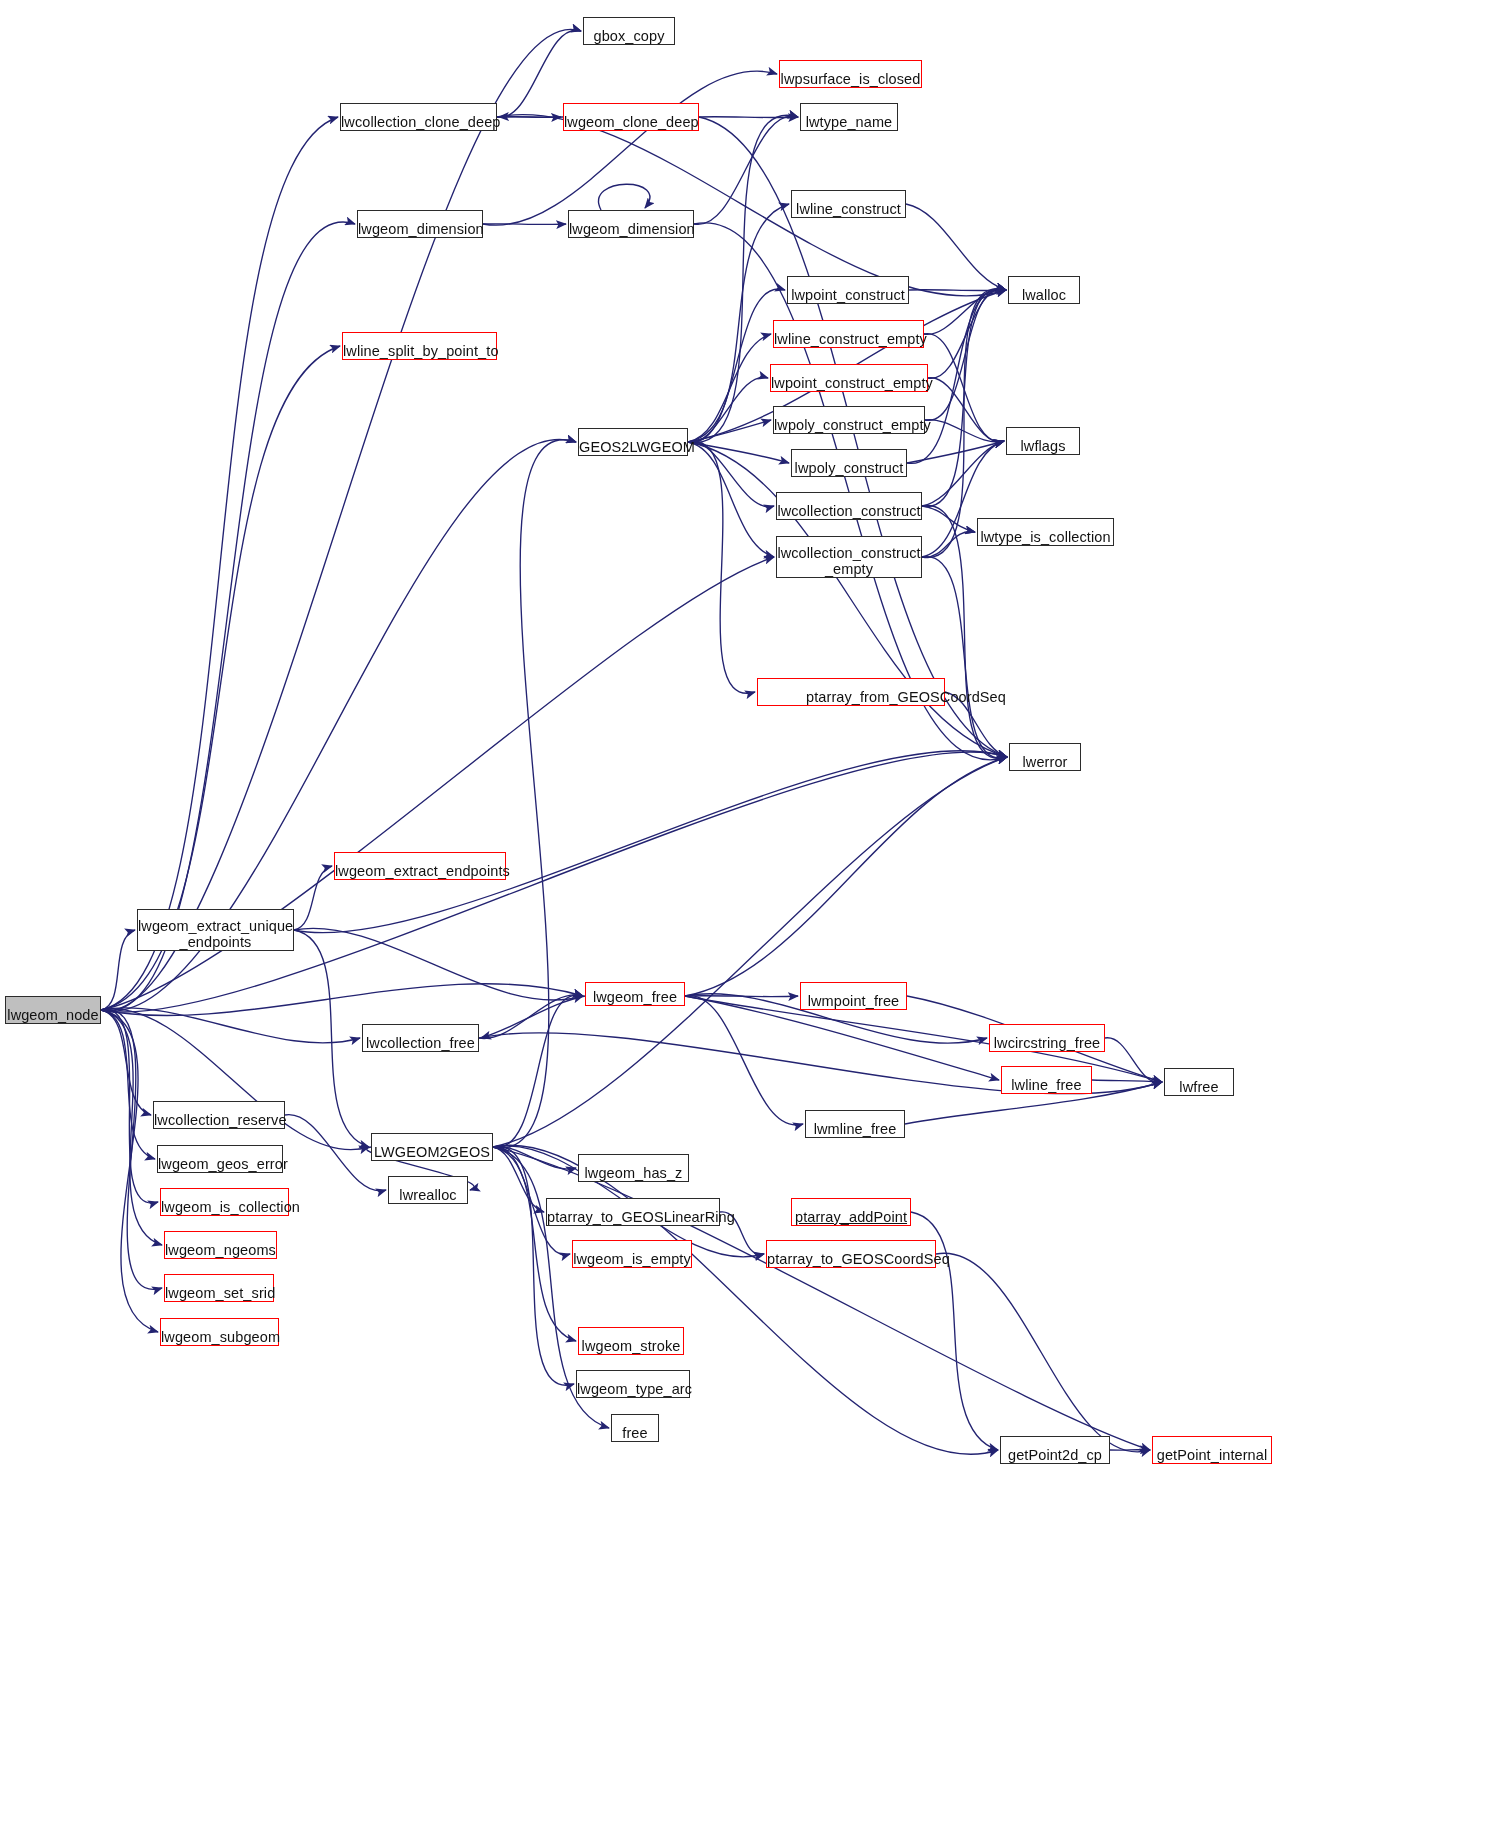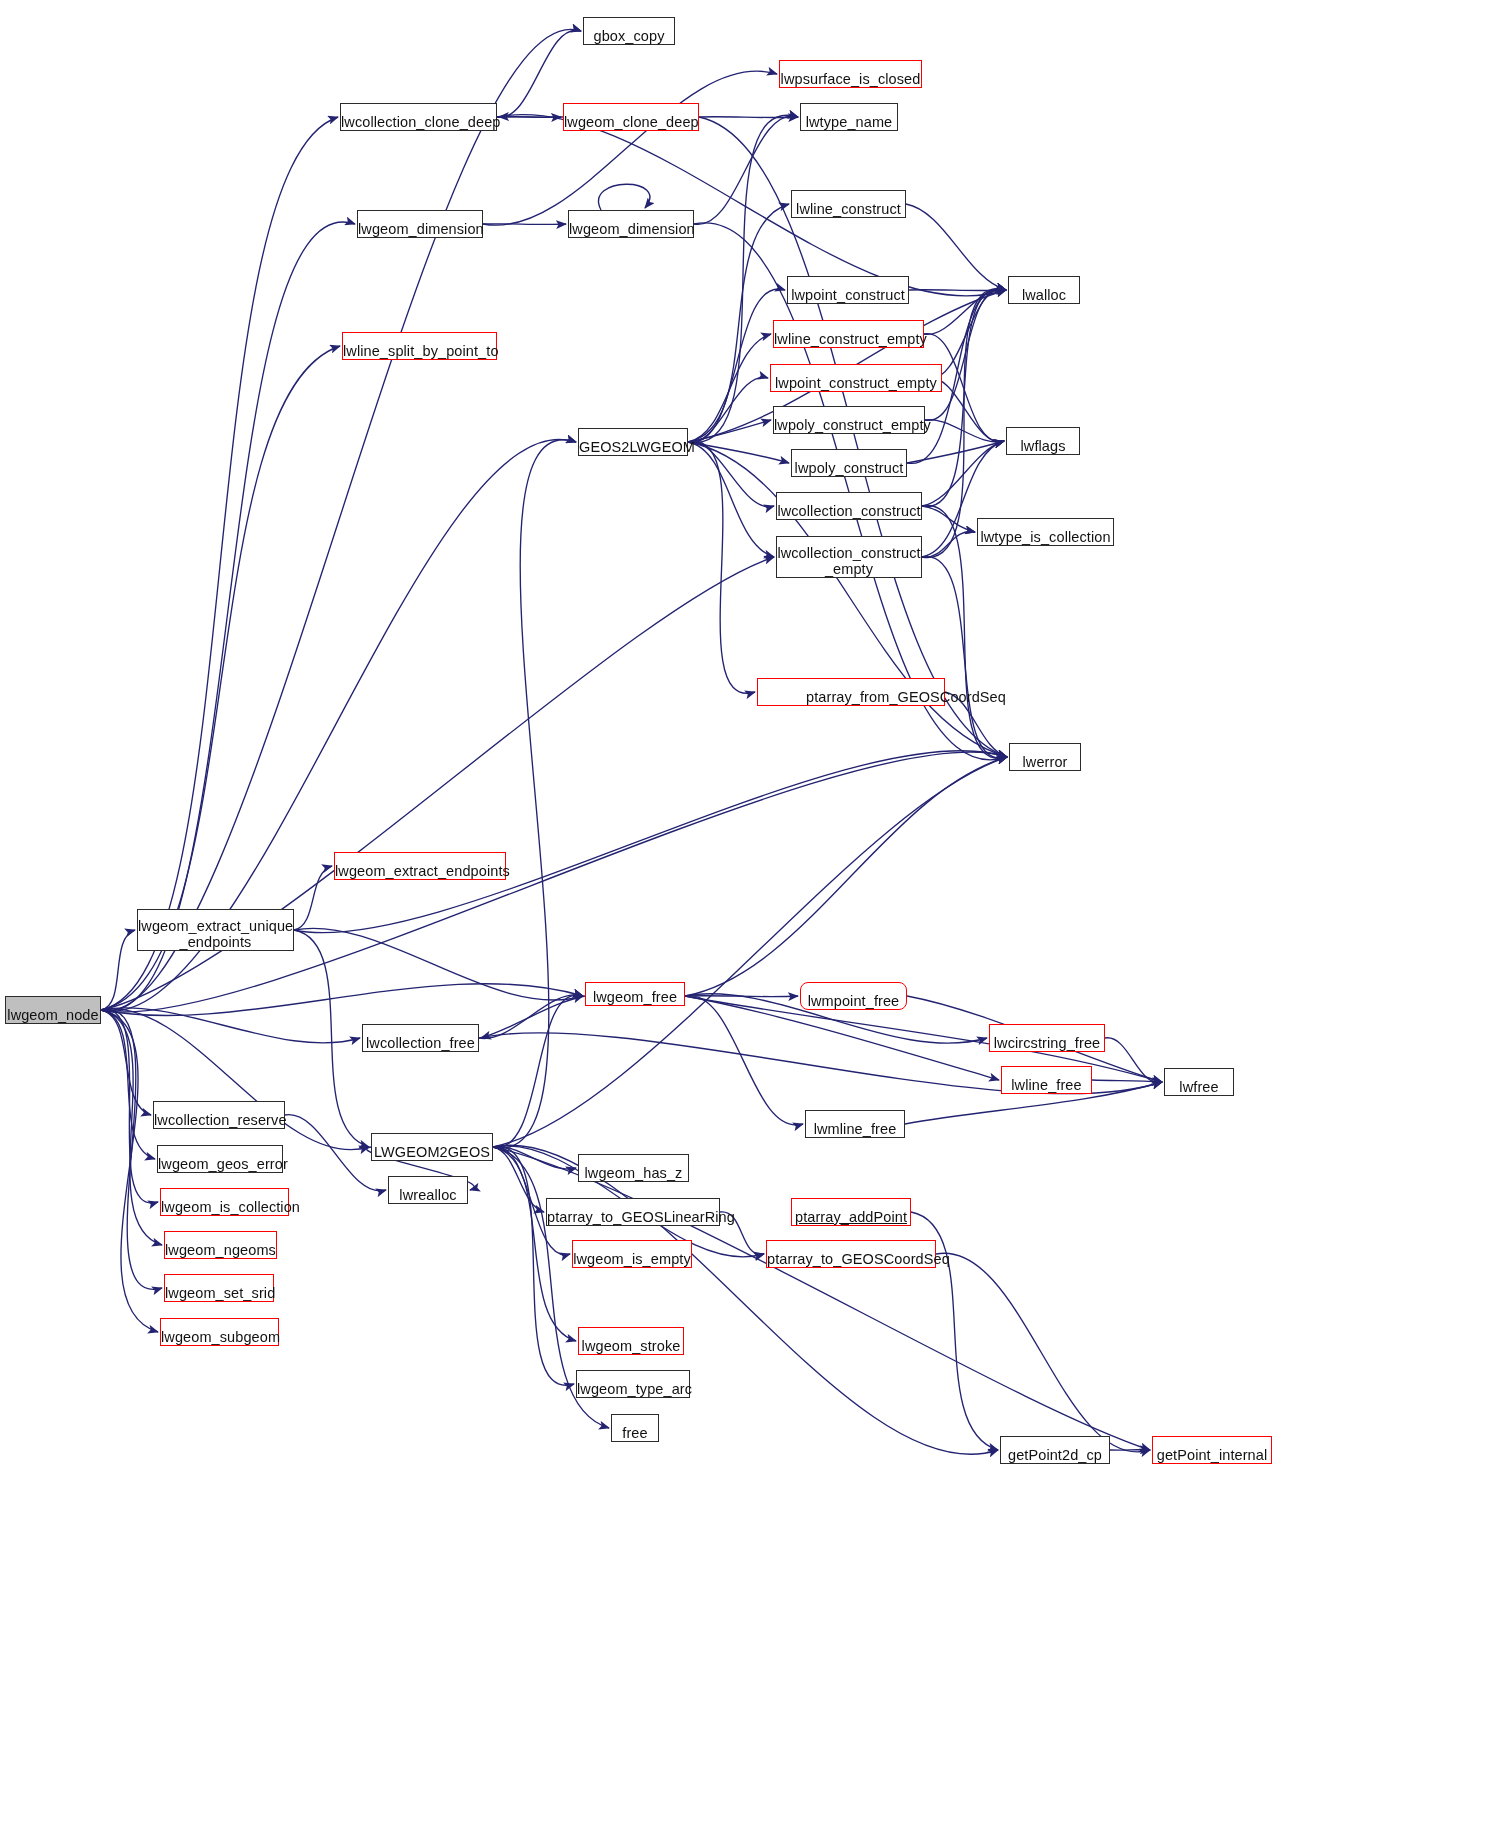--- a/index.html
+++ b/index.html
@@ -167,36 +167,36 @@
       <div class="node" style="left: 340px; top: 103px; width: 157px; height: 28px;"><span class="node-label">lwcollection_clone_deep</span></div>
       <div class="node red" style="left: 563px; top: 103px; width: 136px; height: 28px;"><span class="node-label">lwgeom_clone_deep</span></div>
       <div class="node" style="left: 800px; top: 103px; width: 98px; height: 28px;"><span class="node-label">lwtype_name</span></div>
       <div class="node" style="left: 791px; top: 190px; width: 115px; height: 28px;"><span class="node-label">lwline_construct</span></div>
       <div class="node" style="left: 357px; top: 210px; width: 126px; height: 28px;"><span class="node-label">lwgeom_dimension</span></div>
       <div class="node" style="left: 568px; top: 210px; width: 126px; height: 28px;"><span class="node-label">lwgeom_dimension</span></div>
       <div class="node" style="left: 1008px; top: 276px; width: 72px; height: 28px;"><span class="node-label">lwalloc</span></div>
       <div class="node" style="left: 787px; top: 276px; width: 122px; height: 28px;"><span class="node-label">lwpoint_construct</span></div>
       <div class="node red" style="left: 773px; top: 320px; width: 151px; height: 28px;"><span class="node-label">lwline_construct_empty</span></div>
       <div class="node red" style="left: 342px; top: 332px; width: 155px; height: 28px;"><span class="node-label">lwline_split_by_point_to</span></div>
-      <div class="node red" style="left: 770px; top: 364px; width: 172px; height: 28px;"><span class="node-label">lwpoint_construct_empty</span></div>
+      <div class="node red" style="left: 770px; top: 364px; width: 158px; height: 28px;"><span class="node-label">lwpoint_construct_empty</span></div>
       <div class="node" style="left: 773px; top: 406px; width: 152px; height: 28px;"><span class="node-label">lwpoly_construct_empty</span></div>
       <div class="node" style="left: 578px; top: 428px; width: 110px; height: 28px;"><span class="node-label">GEOS2LWGEOM</span></div>
       <div class="node" style="left: 1006px; top: 427px; width: 74px; height: 28px;"><span class="node-label">lwflags</span></div>
       <div class="node" style="left: 791px; top: 449px; width: 116px; height: 28px;"><span class="node-label">lwpoly_construct</span></div>
       <div class="node" style="left: 776px; top: 492px; width: 146px; height: 28px;"><span class="node-label">lwcollection_construct</span></div>
       <div class="node" style="left: 977px; top: 518px; width: 137px; height: 28px;"><span class="node-label">lwtype_is_collection</span></div>
       <div class="node" style="left: 776px; top: 536px; width: 146px; height: 42px;"><span class="node-label">lwcollection_construct
 _empty</span></div>
       <div class="node red" style="left: 757px; top: 678px; width: 188px; height: 28px; padding-left: 48px;"><span class="node-label">ptarray_from_GEOSCoordSeq</span></div>
       <div class="node" style="left: 1009px; top: 743px; width: 72px; height: 28px;"><span class="node-label">lwerror</span></div>
       <div class="node red" style="left: 334px; top: 852px; width: 172px; height: 28px;"><span class="node-label">lwgeom_extract_endpoints</span></div>
       <div class="node" style="left: 137px; top: 909px; width: 157px; height: 42px;"><span class="node-label">lwgeom_extract_unique
 _endpoints</span></div>
       <div class="node red" style="left: 585px; top: 982px; width: 100px; height: 24px;"><span class="node-label">lwgeom_free</span></div>
-      <div class="node red" style="left: 800px; top: 982px; width: 107px; height: 28px; border-radius: 8px;"><span class="node-label">lwmpoint_free</span></div>
+      <div class="node red" style="left: 800px; top: 982px; width: 107px; height: 28px;"><span class="node-label">lwmpoint_free</span></div>
       <div class="node" style="left: 362px; top: 1024px; width: 117px; height: 28px;"><span class="node-label">lwcollection_free</span></div>
       <div class="node red" style="left: 989px; top: 1024px; width: 116px; height: 28px;"><span class="node-label">lwcircstring_free</span></div>
       <div class="node" style="left: 1164px; top: 1068px; width: 70px; height: 28px;"><span class="node-label">lwfree</span></div>
       <div class="node red" style="left: 1001px; top: 1066px; width: 91px; height: 28px;"><span class="node-label">lwline_free</span></div>
       <div class="node" style="left: 153px; top: 1101px; width: 132px; height: 28px;"><span class="node-label">lwcollection_reserve</span></div>
       <div class="node" style="left: 805px; top: 1110px; width: 100px; height: 28px;"><span class="node-label">lwmline_free</span></div>
       <div class="node" style="left: 371px; top: 1133px; width: 122px; height: 28px;"><span class="node-label">LWGEOM2GEOS</span></div>
       <div class="node" style="left: 157px; top: 1145px; width: 126px; height: 28px;"><span class="node-label">lwgeom_geos_error</span></div>
       <div class="node" style="left: 578px; top: 1154px; width: 111px; height: 28px;"><span class="node-label">lwgeom_has_z</span></div>
       <div class="node" style="left: 388px; top: 1176px; width: 80px; height: 28px;"><span class="node-label">lwrealloc</span></div>

